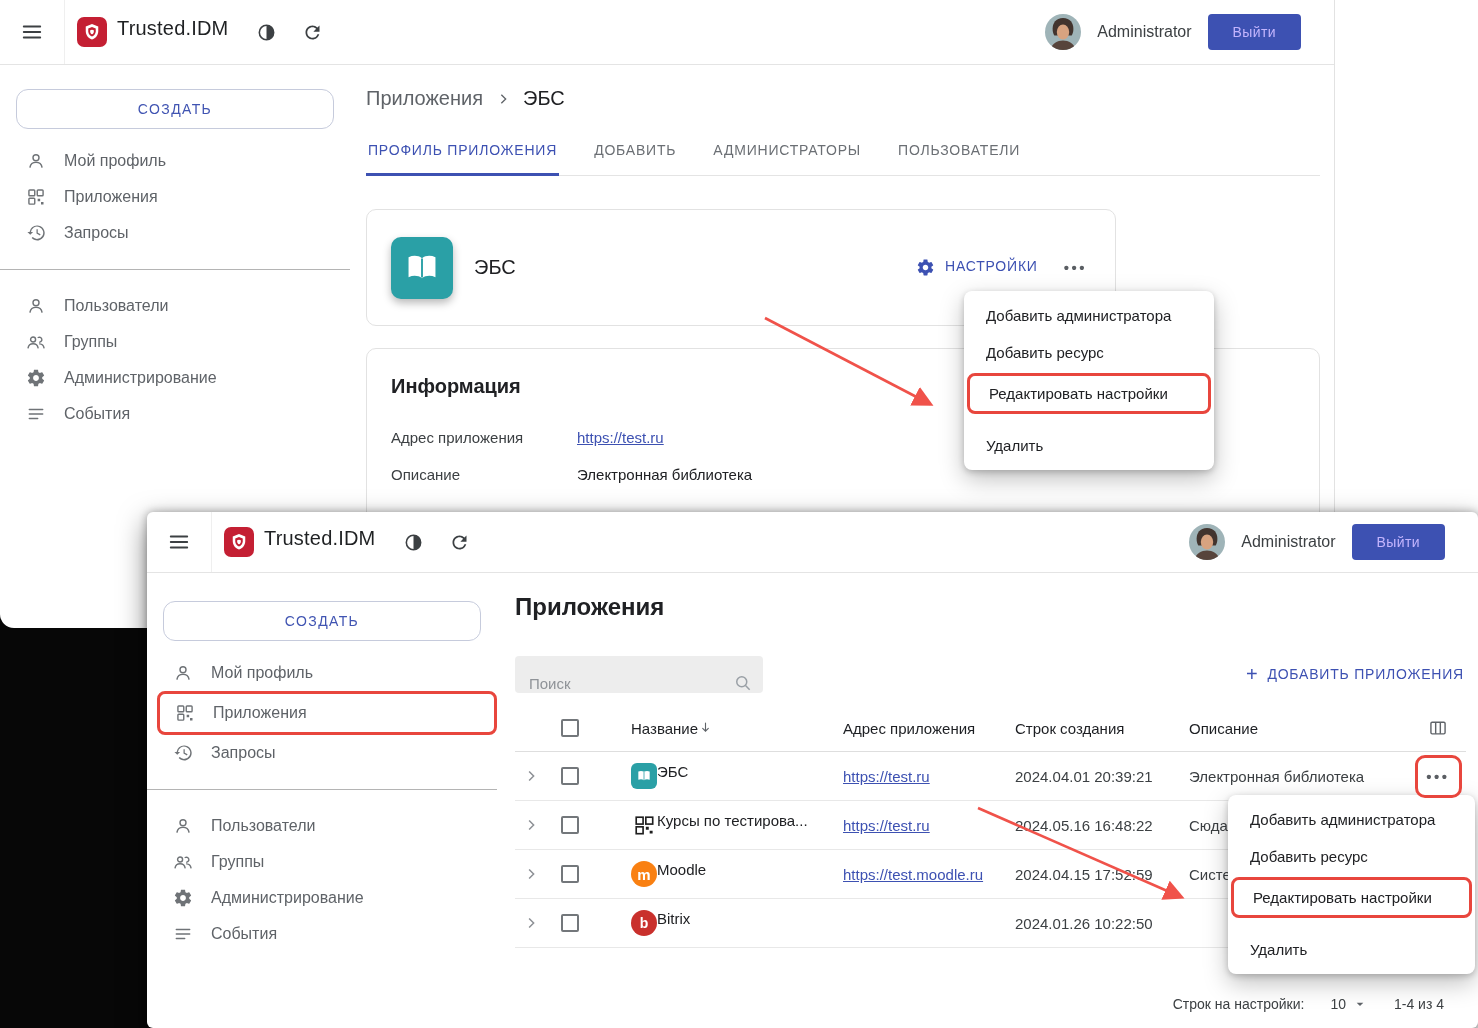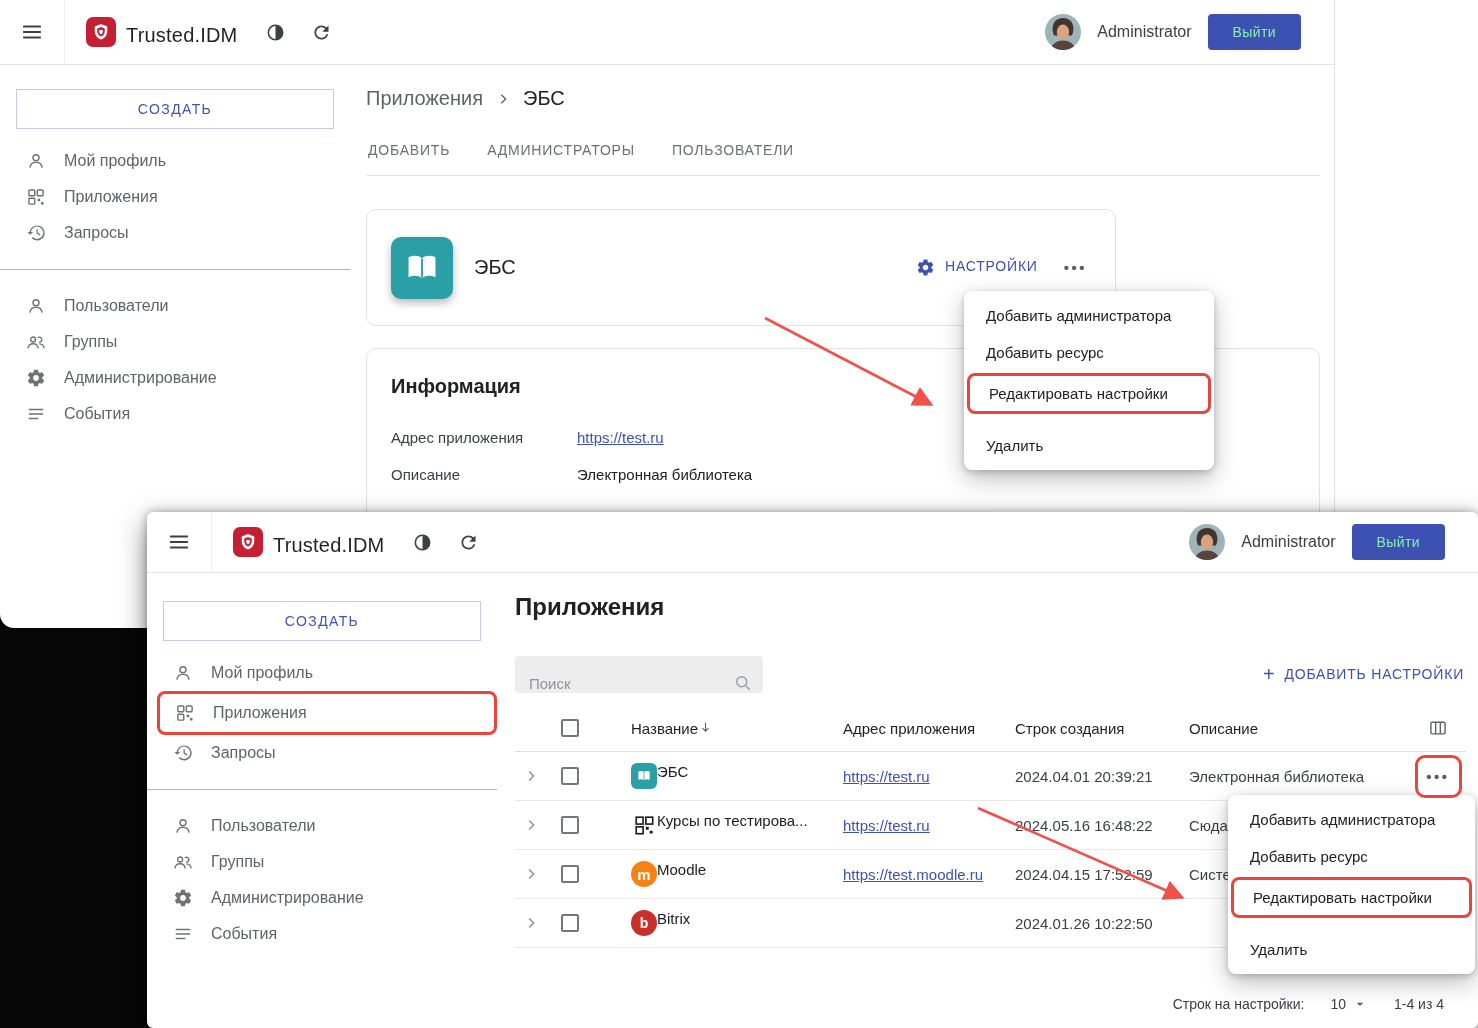--- a/index.html
+++ b/index.html
@@ -13,38 +13,38 @@
   .window-top{left:0;top:0;width:1334px;height:628px;z-index:1;border-right:1px solid #e2e2e2;
               border-bottom-left-radius:14px;overflow:hidden}
   .window-bottom{left:147px;top:512px;width:1331px;height:516px;z-index:2;border-radius:6px;overflow:hidden;
                  box-shadow:0 10px 28px rgba(0,0,0,.5),0 0 8px rgba(0,0,0,.3)}
 
   
   .topbar{height:64px;display:flex;align-items:center;border-bottom:1px solid #e4e4e4}
   .window-bottom .topbar{height:60px}
   .hamburger{width:64px;align-self:stretch;display:flex;align-items:center;justify-content:center;
              border-right:1px solid #efefef;cursor:pointer}
-  .brand{display:flex;align-items:flex-end;gap:10px;margin-left:21px}
+  .brand{display:flex;align-items:flex-start;gap:10px;margin-left:12px}
   .brand-logo{width:30px;height:30px;border-radius:7px;background:#c41f33;display:flex;align-items:center;justify-content:center}
   .brand-name{font-size:20px;color:#1f2123;letter-spacing:.2px}
   .topbar-icons{display:flex;align-items:center;gap:22px;margin-left:26px}
   .icon-btn{width:24px;height:24px;display:flex;align-items:center;justify-content:center;cursor:pointer}
   .topbar-right{margin-left:auto;display:flex;align-items:center;gap:16px;margin-right:33px}
   .avatar{width:36px;height:36px;border-radius:50%;overflow:hidden;flex:none;cursor:pointer}
   .username{font-size:16px;color:#3c4043}
-  .logout-btn{background:#3d51b2;color:#86efac;border:none;border-radius:4px;font-size:14px;padding:10px 25px;
+  .logout-btn{background:#3d51b2;color:#c4b5fd;border:none;border-radius:4px;font-size:14px;padding:10px 25px;
               letter-spacing:.4px;font-family:inherit;cursor:pointer}
 
   
   .window-body{display:flex;height:calc(100% - 65px)}
   .window-bottom .window-body{height:calc(100% - 61px)}
   .sidebar{width:350px;flex:none;padding-top:24px;box-sizing:border-box}
   .window-bottom .sidebar{padding-top:28px}
   .create-btn{display:flex;align-items:center;justify-content:center;width:calc(100% - 32px);margin:0 16px 14px;
-              height:40px;border:1px solid #c6cbdc;background:#fff;border-radius:0;color:#4054b2;font-size:14px;
+              height:40px;border:1px solid #c6cbdc;background:#fff;border-radius:12px;color:#4054b2;font-size:14px;
               letter-spacing:1.4px;font-family:inherit;cursor:pointer;box-sizing:border-box}
   .nav-item{display:flex;align-items:center;gap:18px;height:36px;padding-left:26px;color:#5f6368;font-size:16px;cursor:pointer}
   .nav-icon{width:20px;height:20px;flex:none;display:flex;align-items:center;justify-content:center}
   .sidebar-divider{border-top:1px solid #b4b4b4;margin:18px 0}
   .annotation-box-side{border:3px solid #e8463d;border-radius:8px;margin-left:10px}
   .annotation-box-side .nav-item{padding-left:15px;height:38px}
 
   
   .main{flex:1;min-width:0;box-sizing:border-box}
   .window-top .main{padding:0 14px 0 16px}
@@ -245,20 +245,21 @@
         <span class="crumb">Приложения</span>
         <span>
           <svg width="16" height="16" viewBox="0 0 24 24" fill="none" stroke="#5f6368" stroke-width="2">
               <path d="M9.5 5.5 16 12l-6.5 6.5"></path>
             </svg>
         </span>
         <span class="crumb-current">ЭБС</span>
       </div>
 
       <div class="tabs">
+        <div class="tab active">ПРОФИЛЬ ПРИЛОЖЕНИЯ</div>
         <div class="tab">ДОБАВИТЬ</div>
         <div class="tab">АДМИНИСТРАТОРЫ</div>
         <div class="tab">ПОЛЬЗОВАТЕЛИ</div>
       </div>
 
       <div class="app-card">
         <div class="app-icon-lg">
           <svg width="38" height="38" viewBox="0 0 24 24">
               <path d="M3.5 5.2C6.4 3.9 9.6 4 12 5.8c2.4-1.8 5.6-1.9 8.5-.6v12.6c-2.9-1.3-6.1-1.2-8.5.6-2.4-1.8-5.6-1.9-8.5-.6z" fill="#fff"></path>
               <path d="M12 6v12" stroke="#2aa0a6" stroke-width="1.2"></path>
@@ -437,21 +438,21 @@
           <input class="search-input" placeholder="Поиск" style="">
           <span>
             <svg width="20" height="20" viewBox="0 0 24 24" fill="none" stroke="#9aa0a6" stroke-width="1.8">
                 <circle cx="10.5" cy="10.5" r="6"></circle>
                 <path d="M15 15l5 5"></path>
               </svg>
           </span>
         </div>
         <div class="add-btn">
           <span class="plus">+</span>
-          <span>ДОБАВИТЬ НАСТРОЙКИ</span>
+          <span>ДОБАВИТЬ ПРИЛОЖЕНИЯ</span>
         </div>
       </div>
 
       <div class="table">
         <div class="t-row t-head">
           <div class="col-expand"></div>
           <div class="col-check">
               <span class="checkbox"></span>
             </div>
           <div class="col-name">

